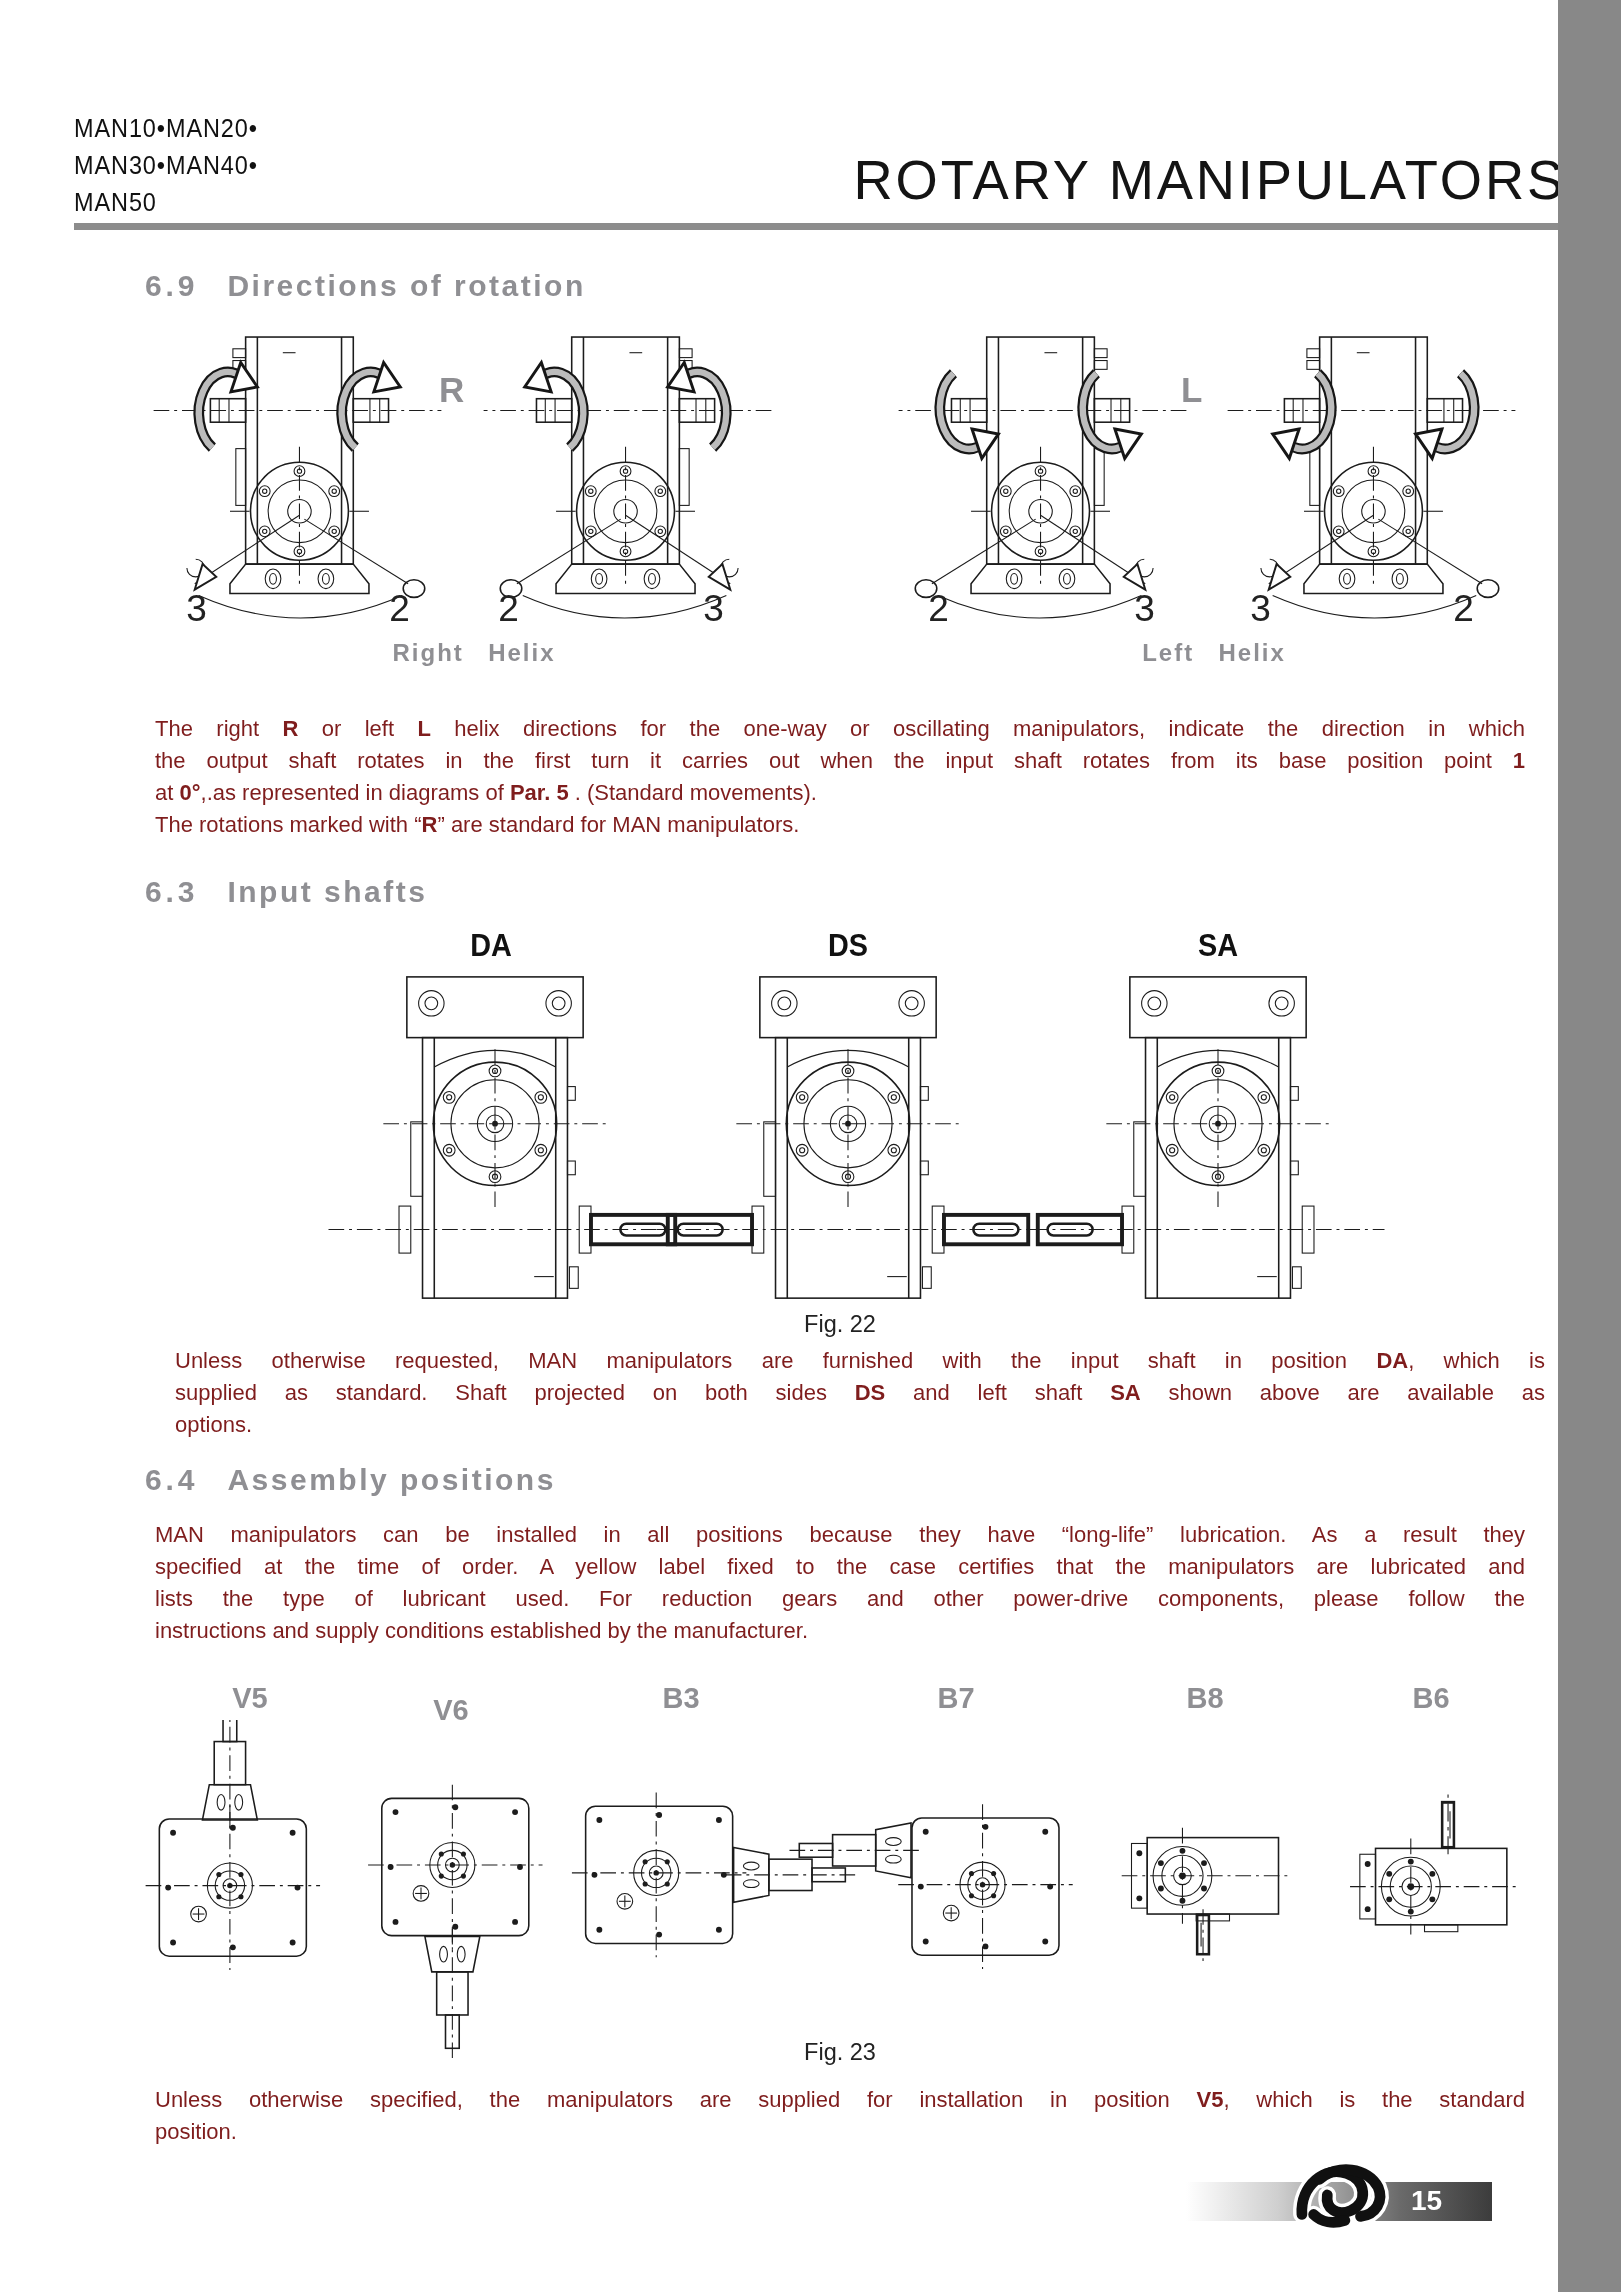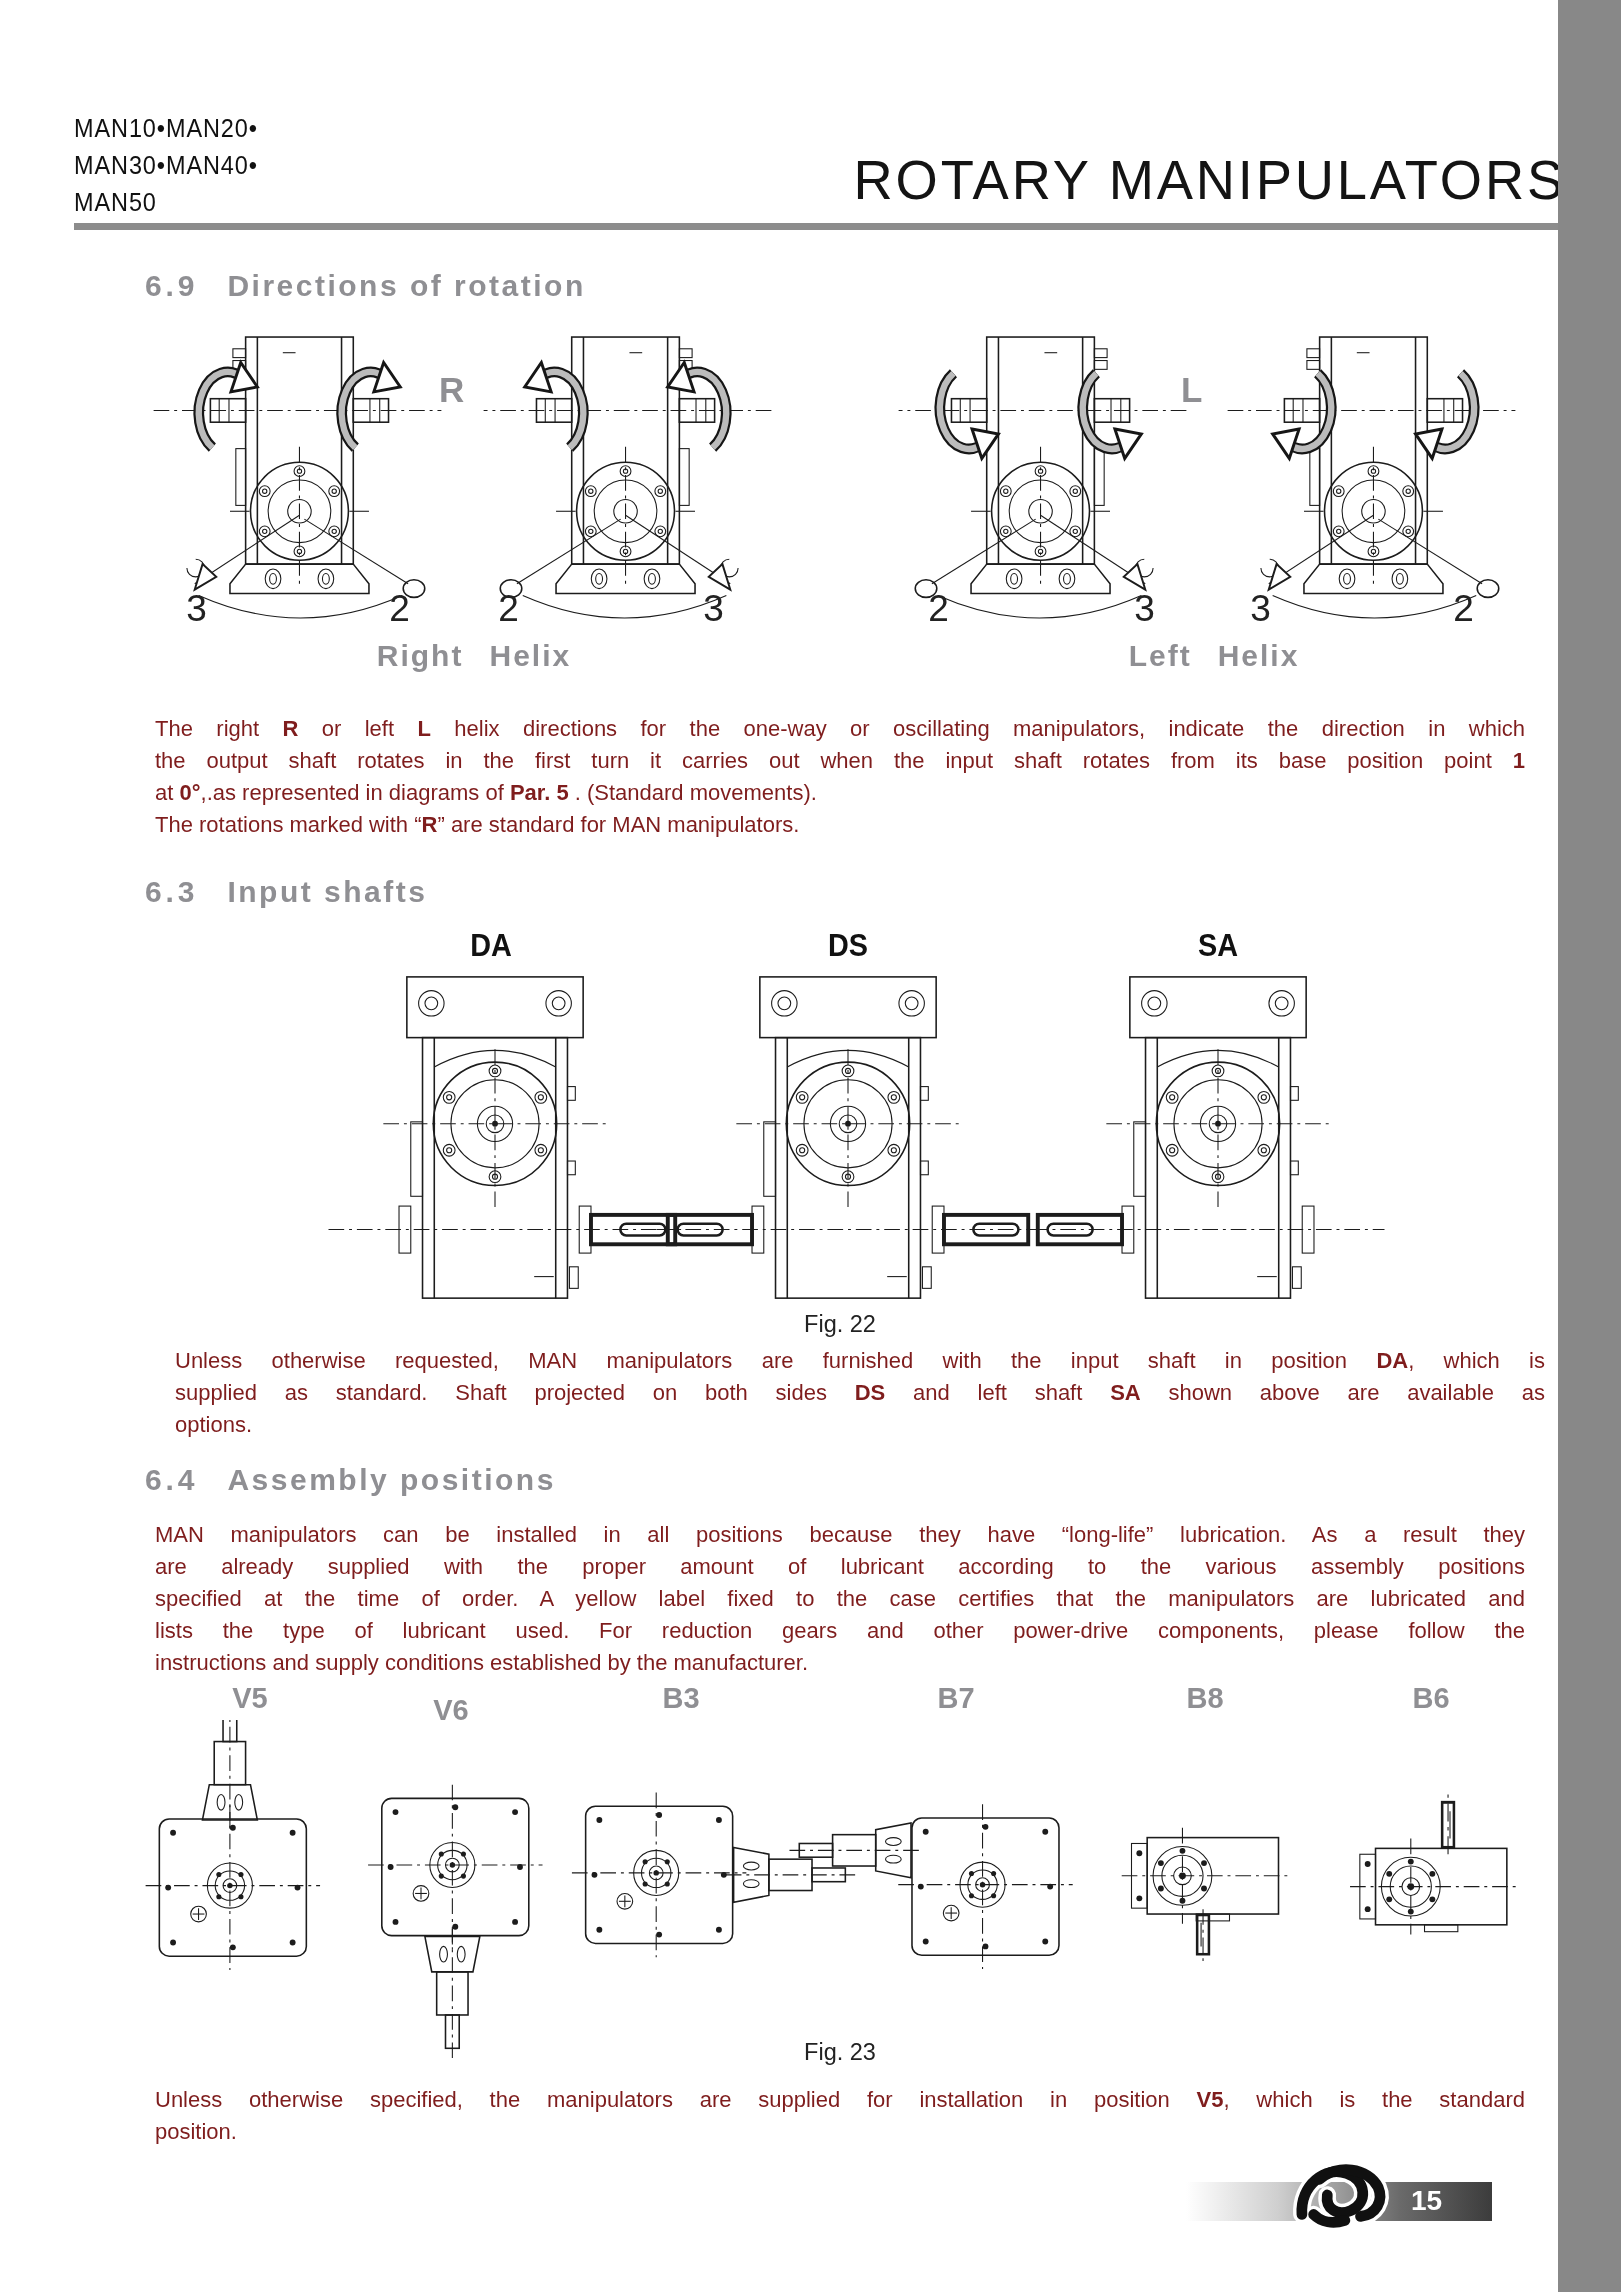--- a/index.html
+++ b/index.html
@@ -11,21 +11,21 @@
           transform:scaleX(.92);transform-origin:0 0;color:#111;}
   .doc-title{left:490px;top:147px;width:1076px;text-align:right;font-size:56px;
              letter-spacing:2.9px;color:#141414;transform:scaleX(.97);transform-origin:100% 0;}
   .rule{left:74px;top:223px;width:1495px;height:6.9px;background:#8c8c8c;}
   
   .sec{font-size:30px;font-weight:bold;color:#8f8f93;letter-spacing:2.5px;}
   .sec .num{margin-right:29px;letter-spacing:3.9px;}
   
   .rl-label{font-size:35px;font-weight:bold;color:#8f8f93;}
   .fig-num{font-size:37px;color:#222;width:43px;text-align:center;}
-  .helix{font-size:30px;font-weight:bold;color:#8f8f93;word-spacing:15.7px;letter-spacing:2px;width:412px;text-align:center;}
+  .helix{font-size:24px;font-weight:bold;color:#8f8f93;word-spacing:15.7px;letter-spacing:2px;width:412px;text-align:center;}
   .caption{left:155px;width:1370px;text-align:center;font-size:23.5px;color:#222;}
   .shaft-label{font-size:32px;font-weight:bold;color:#111;width:88px;text-align:center;transform:scaleX(.9);}
   .pos-label{font-size:29px;font-weight:bold;color:#8f8f93;width:88px;text-align:center;}
   
   .para{left:155px;width:1370px;font-size:22px;line-height:32px;color:#7f1d1d;}
   .para .bl{display:block;}
   .para .bl.just{text-align:justify;text-align-last:justify;}
   .para b{font-weight:bold;}
   
   .foot-bar{left:1186px;top:2182px;width:306px;height:39px;
@@ -300,21 +300,20 @@
     <span class="bl just"><span>supplied as standard. Shaft projected on both sides </span><b>DS</b><span> and left shaft </span><b>SA</b><span> shown above are available as</span></span>
     <span class="bl"><span>options.</span></span>
   </div>
 
   <div class="abs sec" style="left:145px;top:1463px;">
     <span class="num">6.4</span><span>Assembly positions</span>
   </div>
 
   <div class="abs para" style="top:1519px;line-height:32px;">
     <span class="bl just"><span>MAN manipulators can be installed in all positions because they have “long-life” lubrication. As a result they</span></span>
-    <span class="bl just"><span>are already supplied with the proper amount of lubricant according to the various assembly positions</span></span>
     <span class="bl just"><span>specified at the time of order. A yellow label fixed to the case certifies that the manipulators are lubricated and</span></span>
     <span class="bl just"><span>lists the type of lubricant used. For reduction gears and other power-drive components, please follow the</span></span>
     <span class="bl"><span>instructions and supply conditions established by the manufacturer.</span></span>
   </div>
 
   <div class="abs pos-label" style="left:206px;top:1682px;">V5</div>
   <div class="abs pos-label" style="left:407px;top:1682px;margin-top:12px;">V6</div>
   <div class="abs pos-label" style="left:637px;top:1682px;">B3</div>
   <div class="abs pos-label" style="left:912px;top:1682px;">B7</div>
   <div class="abs pos-label" style="left:1161px;top:1682px;">B8</div>

